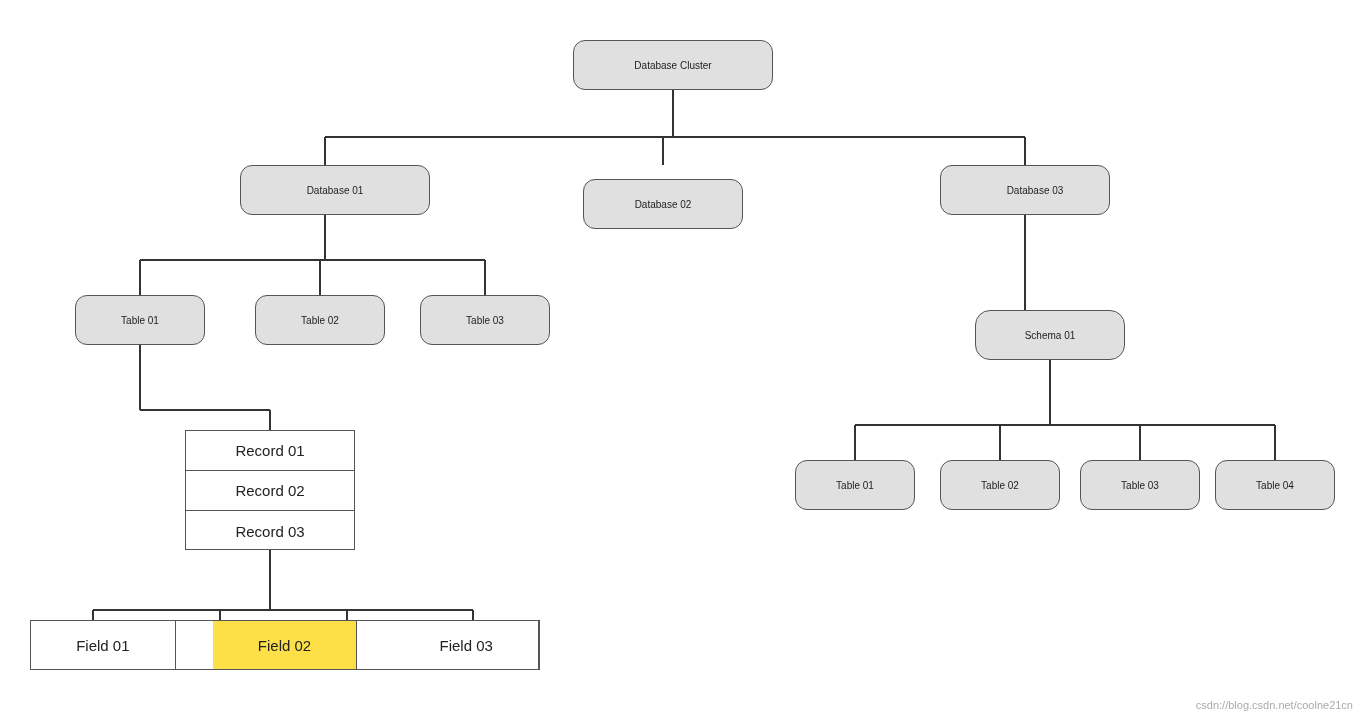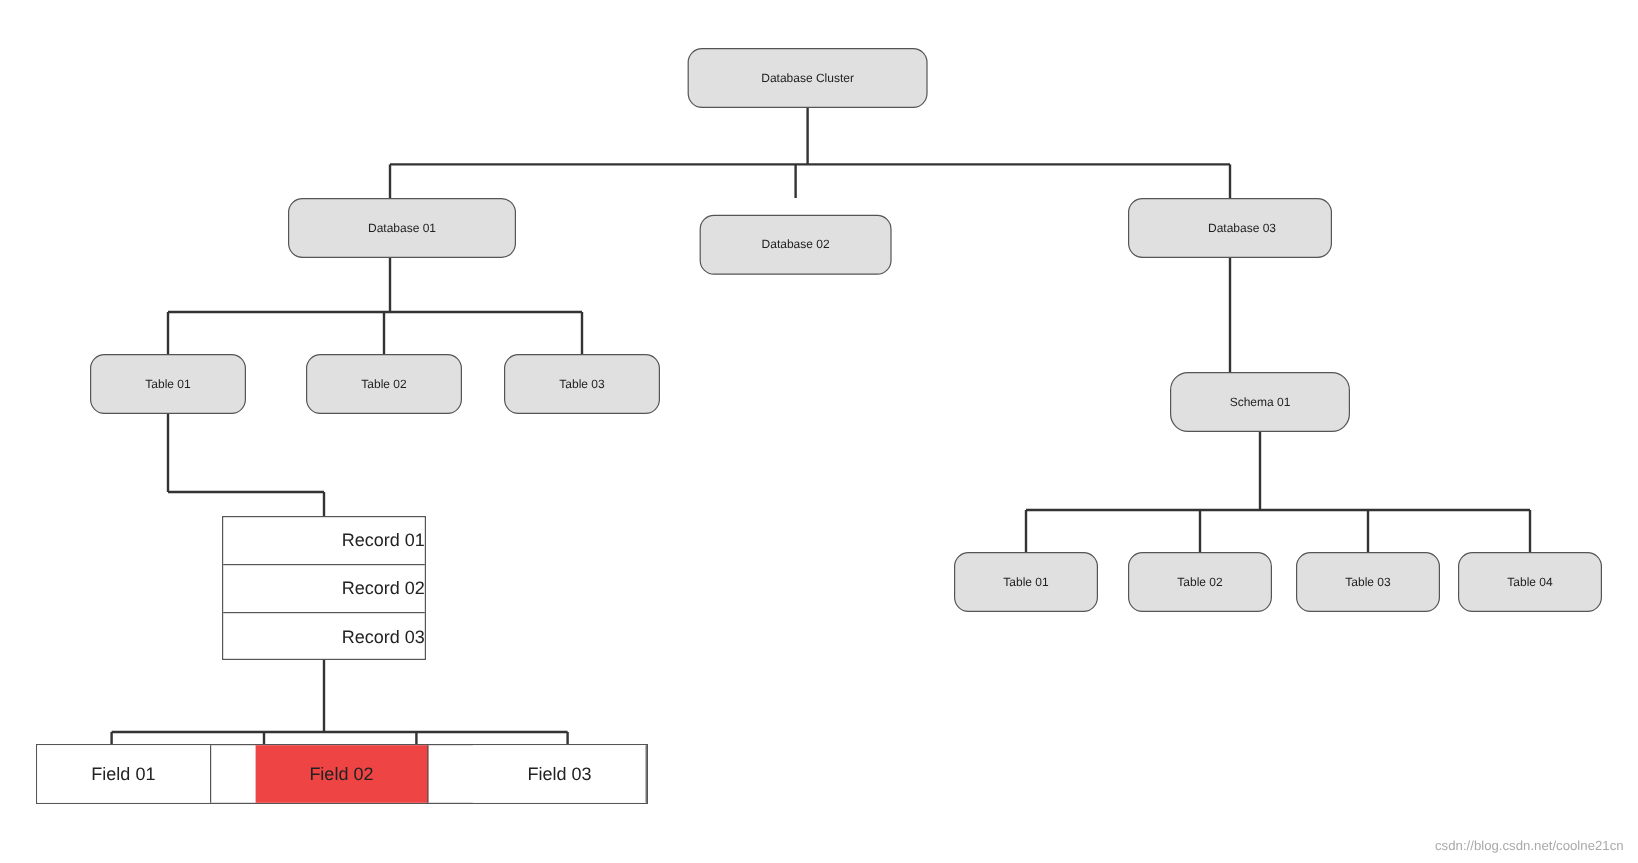--- a/index.html
+++ b/index.html
@@ -48,21 +48,21 @@
     .node-rect-group {
       position: absolute;
       background: #fff;
       border: 1.5px solid #555;
     }
 
     .record-item {
       border-bottom: 1.5px solid #555;
       display: flex;
       align-items: center;
-      justify-content: flex-end;
+      justify-content: center;
       font-size: 15px;
       height: 40px;
     }
     .record-item:last-child {
       border-bottom: none;
     }
 
     svg.connector {
       position: absolute;
       top: 0;
@@ -158,21 +158,21 @@
     </div>
     <div class="record-item">
       <span>Record 03</span>
     </div>
   </div>
 
   <div style="position:absolute; left:30px; top:620px; width:510px; height:50px; display:flex; border: 1.5px solid #555; gap: 37px;">
     <div class="node-rect" style="position:relative; flex:1; border:none; border-right:1.5px solid #555; background:#fff; height:100%;">
       <span>Field 01</span>
     </div>
-    <div class="node-rect" style="position:relative; flex:1; border:none; border-right:1.5px solid #555; background:#ef4444; height:100%;">
+    <div class="node-rect" style="position:relative; flex:1; border:none; border-right:1.5px solid #555; background:#fde047; height:100%;">
       <span>Field 02</span>
     </div>
     <div class="node-rect" style="position:relative; flex:1; border:none; border-right:1.5px solid #555; background:#fff; height:100%;">
       <span>Field 03</span>
     </div>
   </div>
 
   <div class="node-rounded" style="left:975px; top:310px; width:150px; height:50px;border-radius:15px;">
     <span>Schema 01</span>
   </div>

